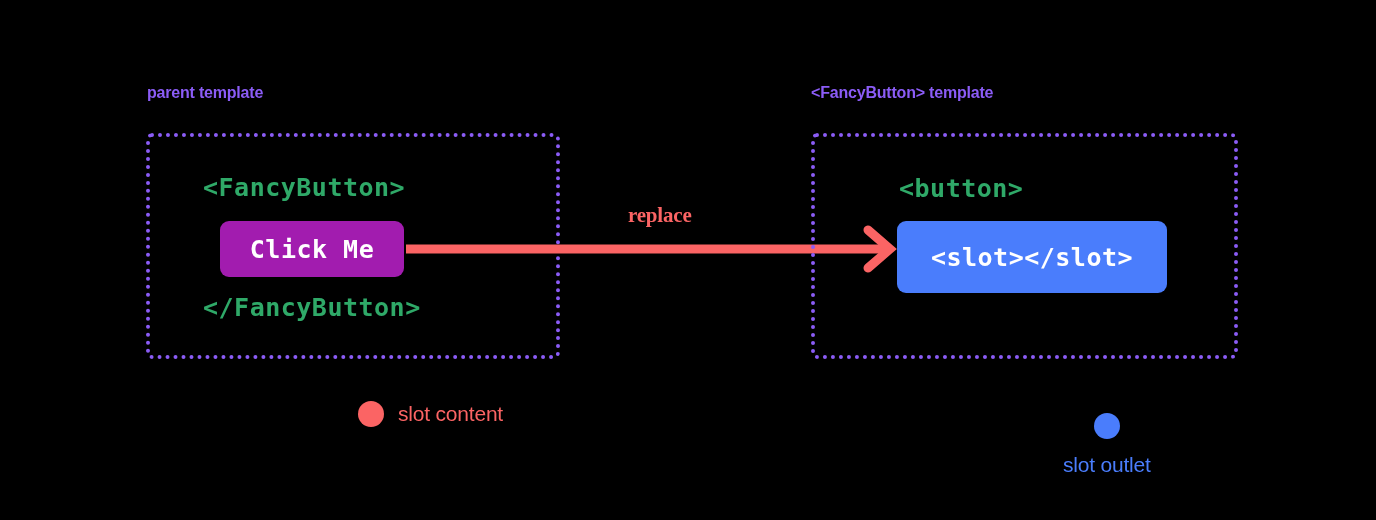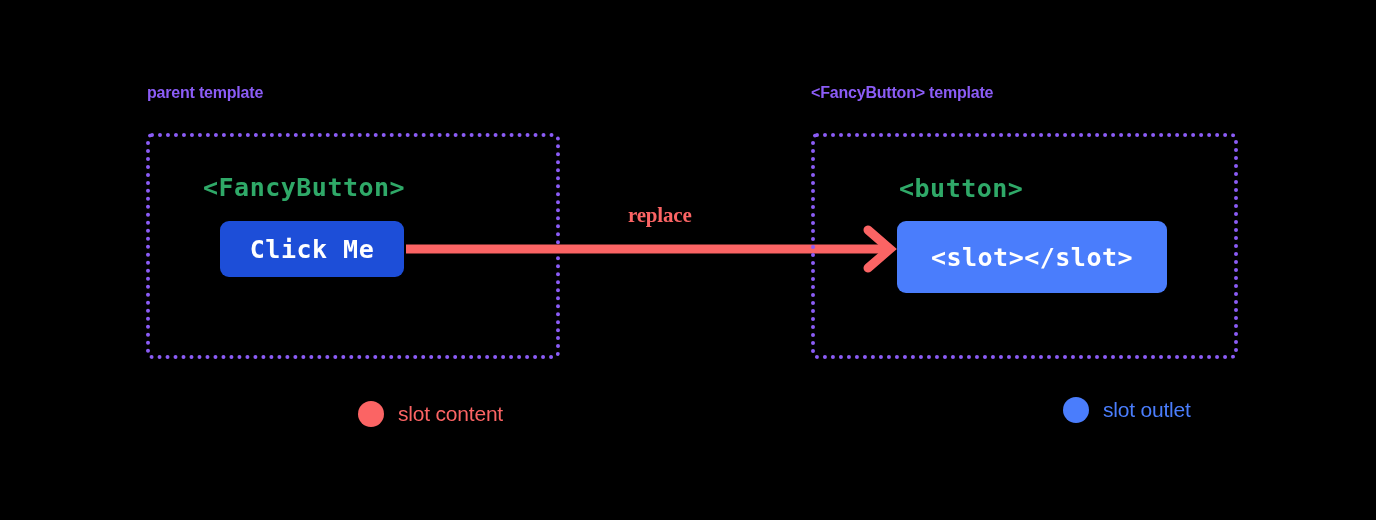--- a/index.html
+++ b/index.html
@@ -68,21 +68,21 @@
     font-weight: bold;
     font-size: 25px;
     color: #ffffff;
     white-space: pre;
     letter-spacing: 0.5px;
     box-sizing: border-box;
   }
   #chip-slot-content {
     left: 220px; top: 221px;
     width: 184px; height: 56px;
-    background: #1d4ed8;
+    background: #a21caf;
   }
   #chip-slot-outlet {
     left: 897px; top: 221px;
     width: 270px; height: 72px;
     background: #4A7DFC;
   }
 
   
   #arrow-svg {
     position: absolute;
@@ -116,37 +116,38 @@
   }
   .legend-text {
     font-family: "Liberation Sans", sans-serif;
     font-weight: normal;
     font-size: 21px;
     letter-spacing: -0.2px;
   }
   #legend-slot-content { left: 358px; top: 401px; }
   #legend-slot-content .legend-dot  { background: #FB6464; }
   #legend-slot-content .legend-text { color: #FB6464; }
-  #legend-slot-outlet { left: 1063px; top: 397px; }
+  #legend-slot-outlet { left: 1063px; top: 413px; flex-direction: column; }
   #legend-slot-outlet .legend-dot  { background: #4A7DFC; }
   #legend-slot-outlet .legend-text { color: #4A7DFC; }
 </style>
 </head>
 <body>
 
 <div id="stage">
 
   <div class="caption" id="caption-left">parent template</div>
 
   <div class="tmpl-box" id="box-left"></div>
 
   <div class="code" id="code-open-left">&lt;FancyButton&gt;</div>
 
   <div class="chip" id="chip-slot-content">Click Me</div>
 
+  <div class="code" id="code-close-left">&lt;/FancyButton&gt;</div>
 
   <svg id="arrow-svg" viewBox="0 0 510 62" xmlns="http://www.w3.org/2000/svg">
     <line x1="6" y1="31" x2="486" y2="31" stroke="#FB6464" stroke-width="9" stroke-linecap="butt"></line>
     <polyline points="468,12 490,31 468,50" fill="none" stroke="#FB6464" stroke-width="9" stroke-linecap="round" stroke-linejoin="miter"></polyline>
   </svg>
 
   <div id="arrow-label">replace</div>
 
   <div class="caption" id="caption-right">&lt;FancyButton&gt; template</div>
 

